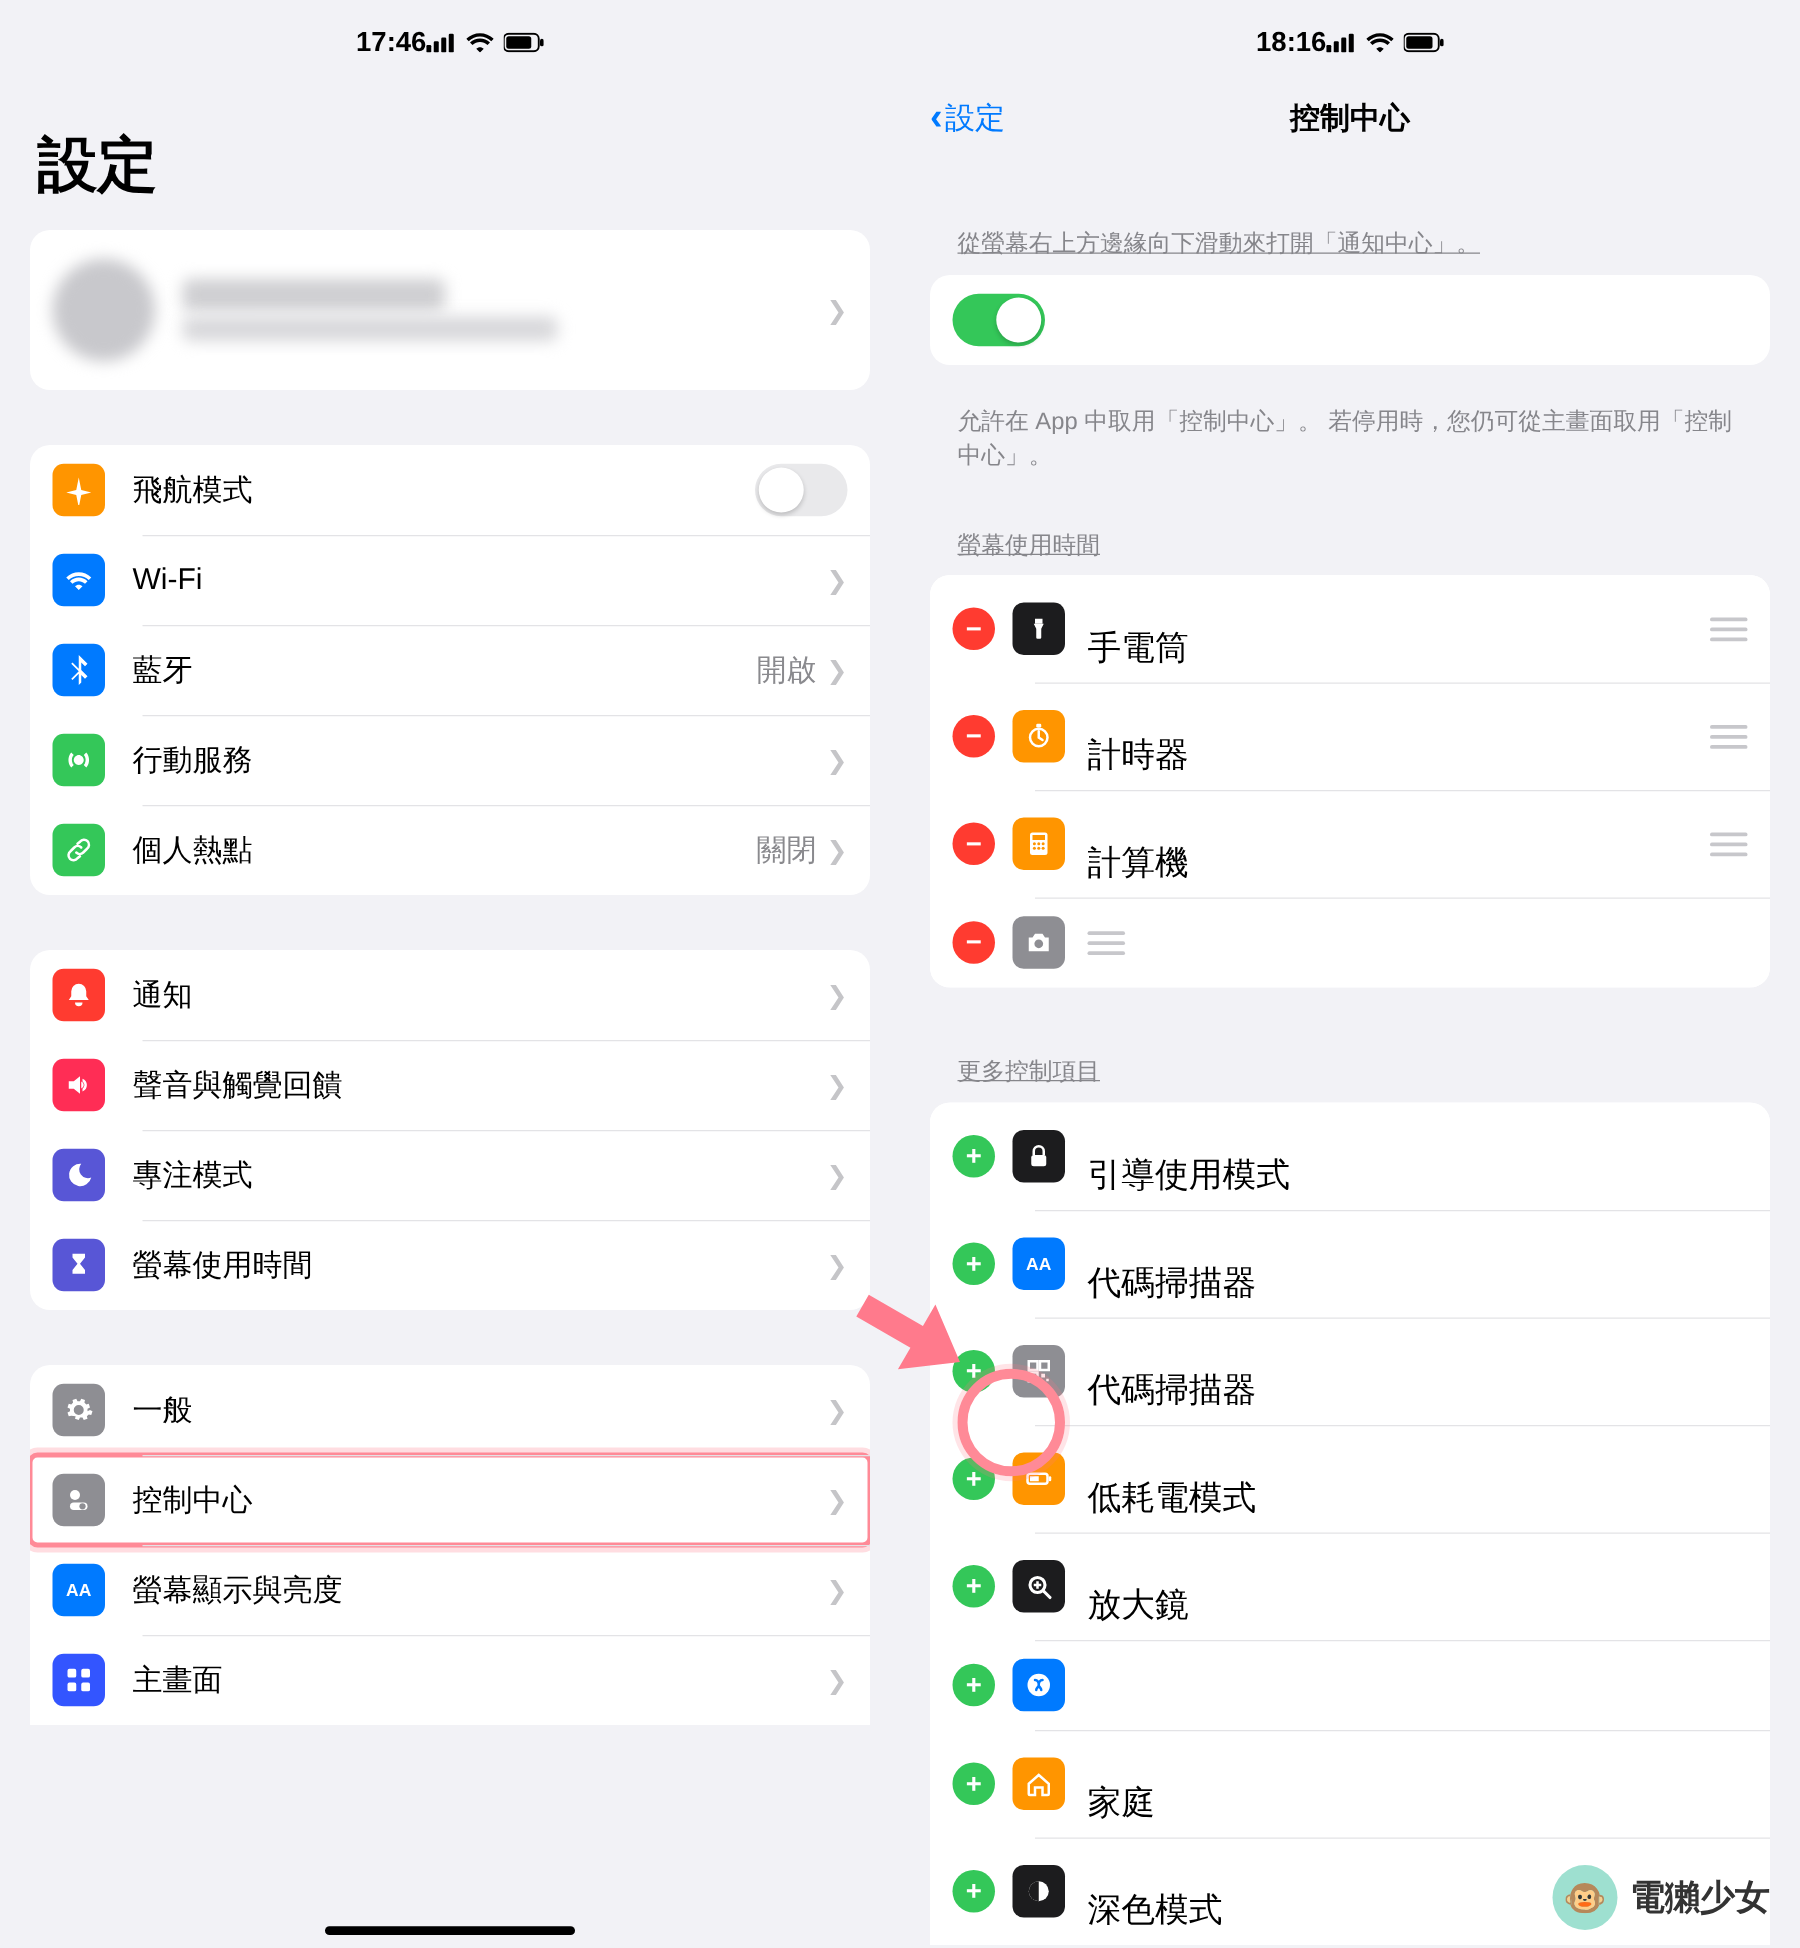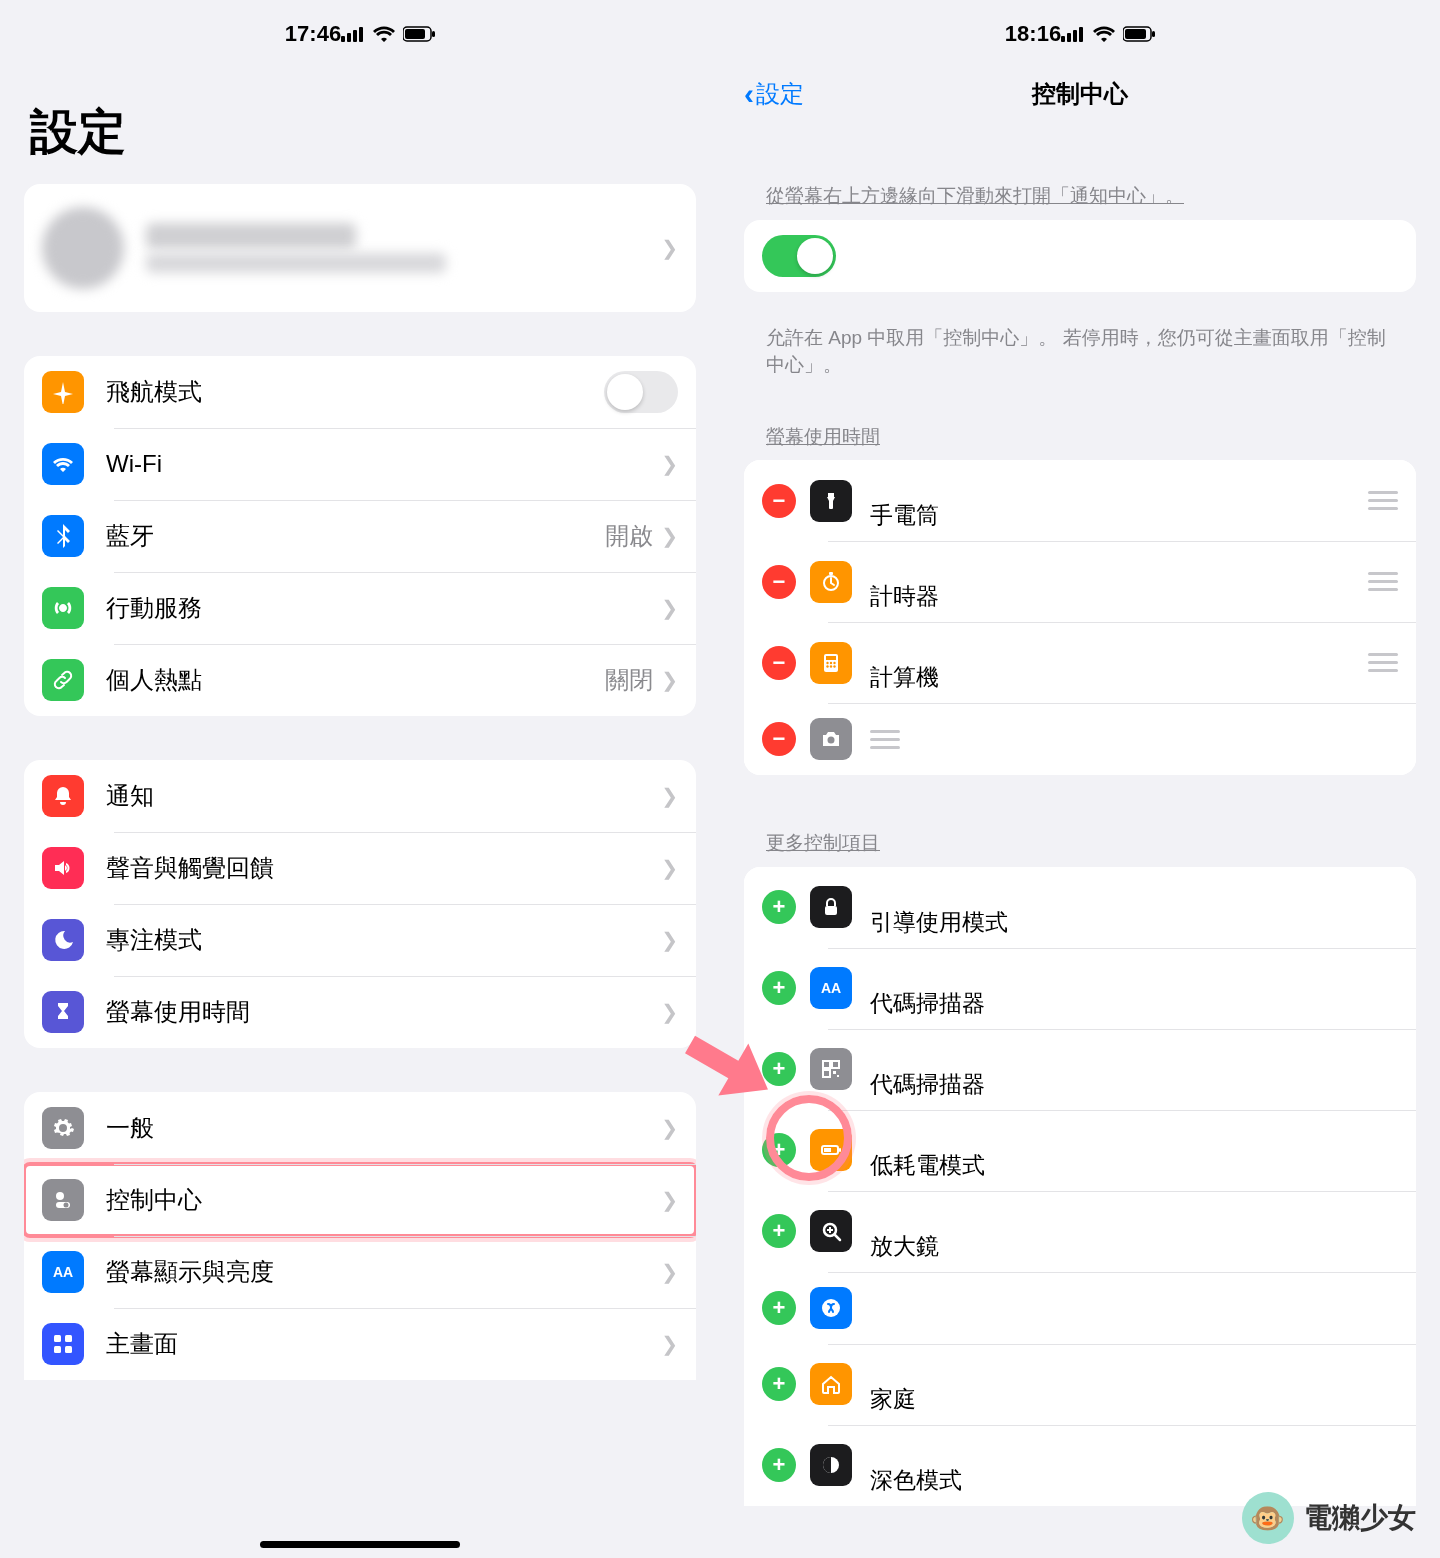--- a/index.html
+++ b/index.html
@@ -104,21 +104,21 @@
     width: 34px; height: 34px; border-radius: 50%; flex: 0 0 34px;
     display:flex; align-items:center; justify-content:center; margin-right: 14px;
     color:#fff; font-size: 22px; font-weight: 700;
   }
   .act-btn.remove { background:#ff3b30; }
   .act-btn.add { background:#34c759; }
   .cc-row .app-icon {
     width: 42px; height: 42px; border-radius: 9px; flex:0 0 42px;
     display:flex; align-items:center; justify-content:center; margin-right: 18px;
   }
-  .cc-row .label { font-size: 23px; flex:1;margin-top:30px; }
+  .cc-row .label { font-size: 27px; flex:1;margin-top:30px; }
   .cc-row .grip {
     display:flex; flex-direction:column; gap:5px; width: 30px; align-items:stretch;
   }
   .cc-row .grip span { height:3px; background:#c7c7cb; border-radius:2px; }
 
   
   .row.highlight {
     outline: 4px solid #ff8a97; outline-offset: -2px; border-radius: 6px;
     box-shadow: 0 0 0 6px rgba(255,120,135,.25);
   }

